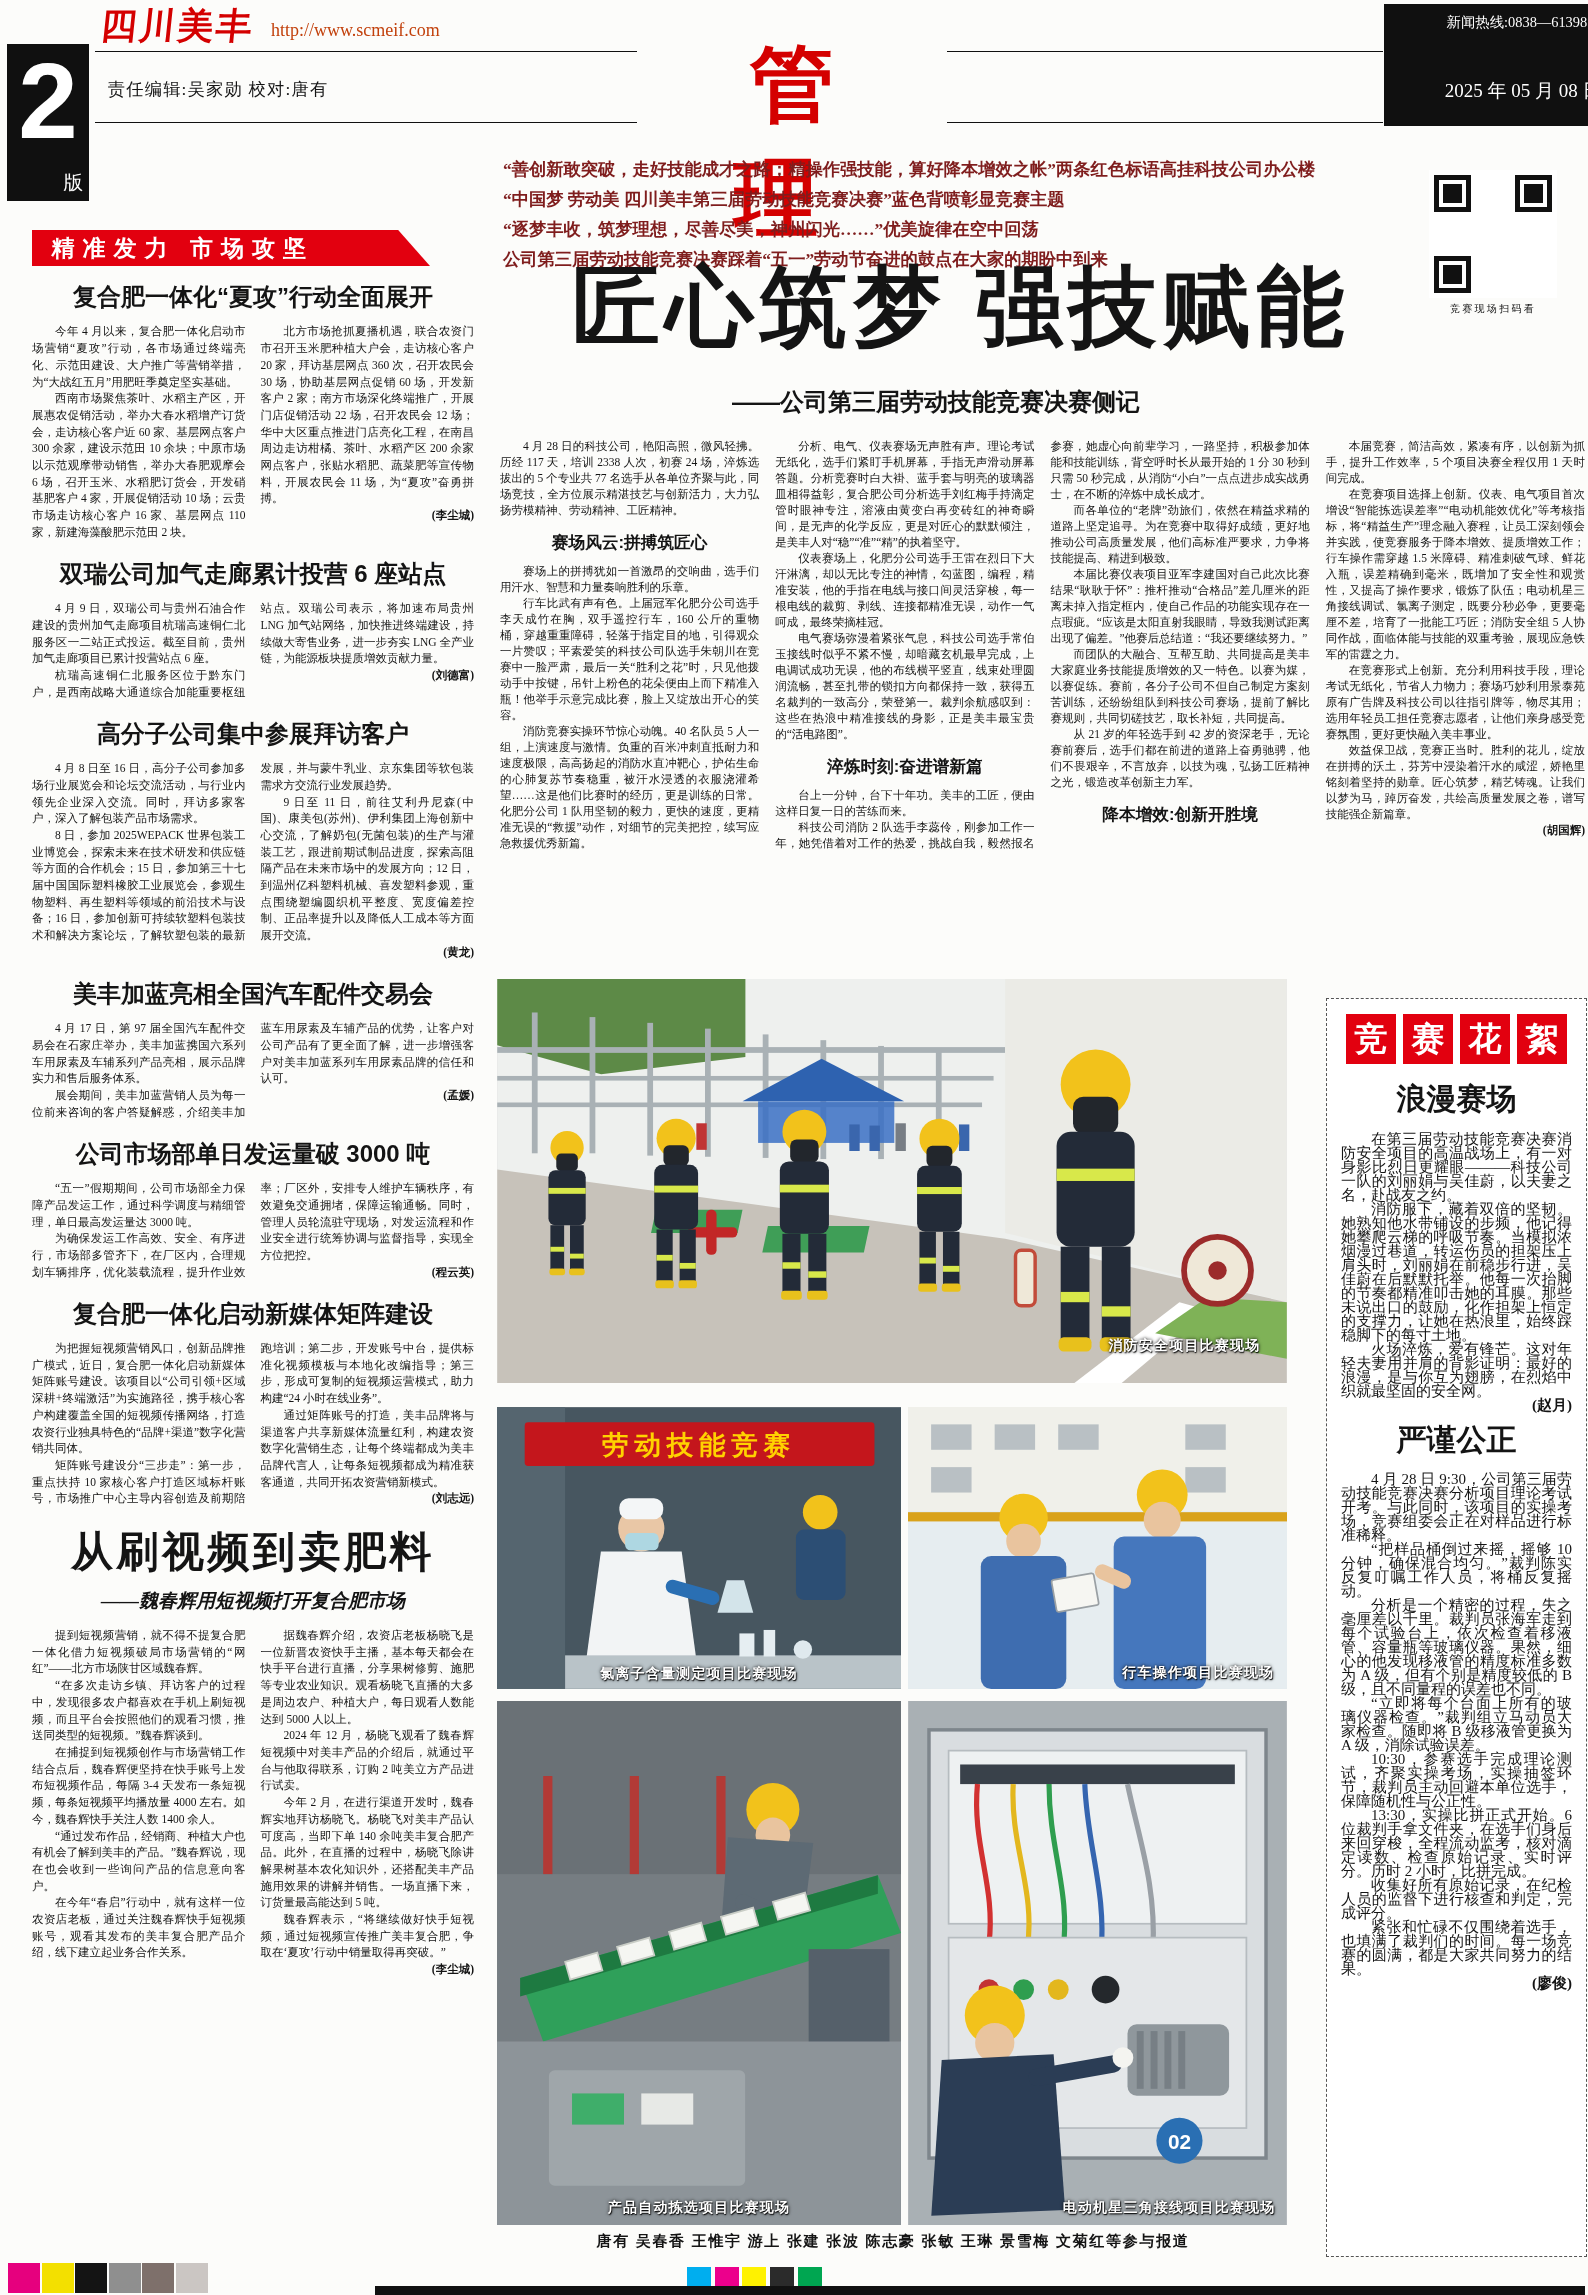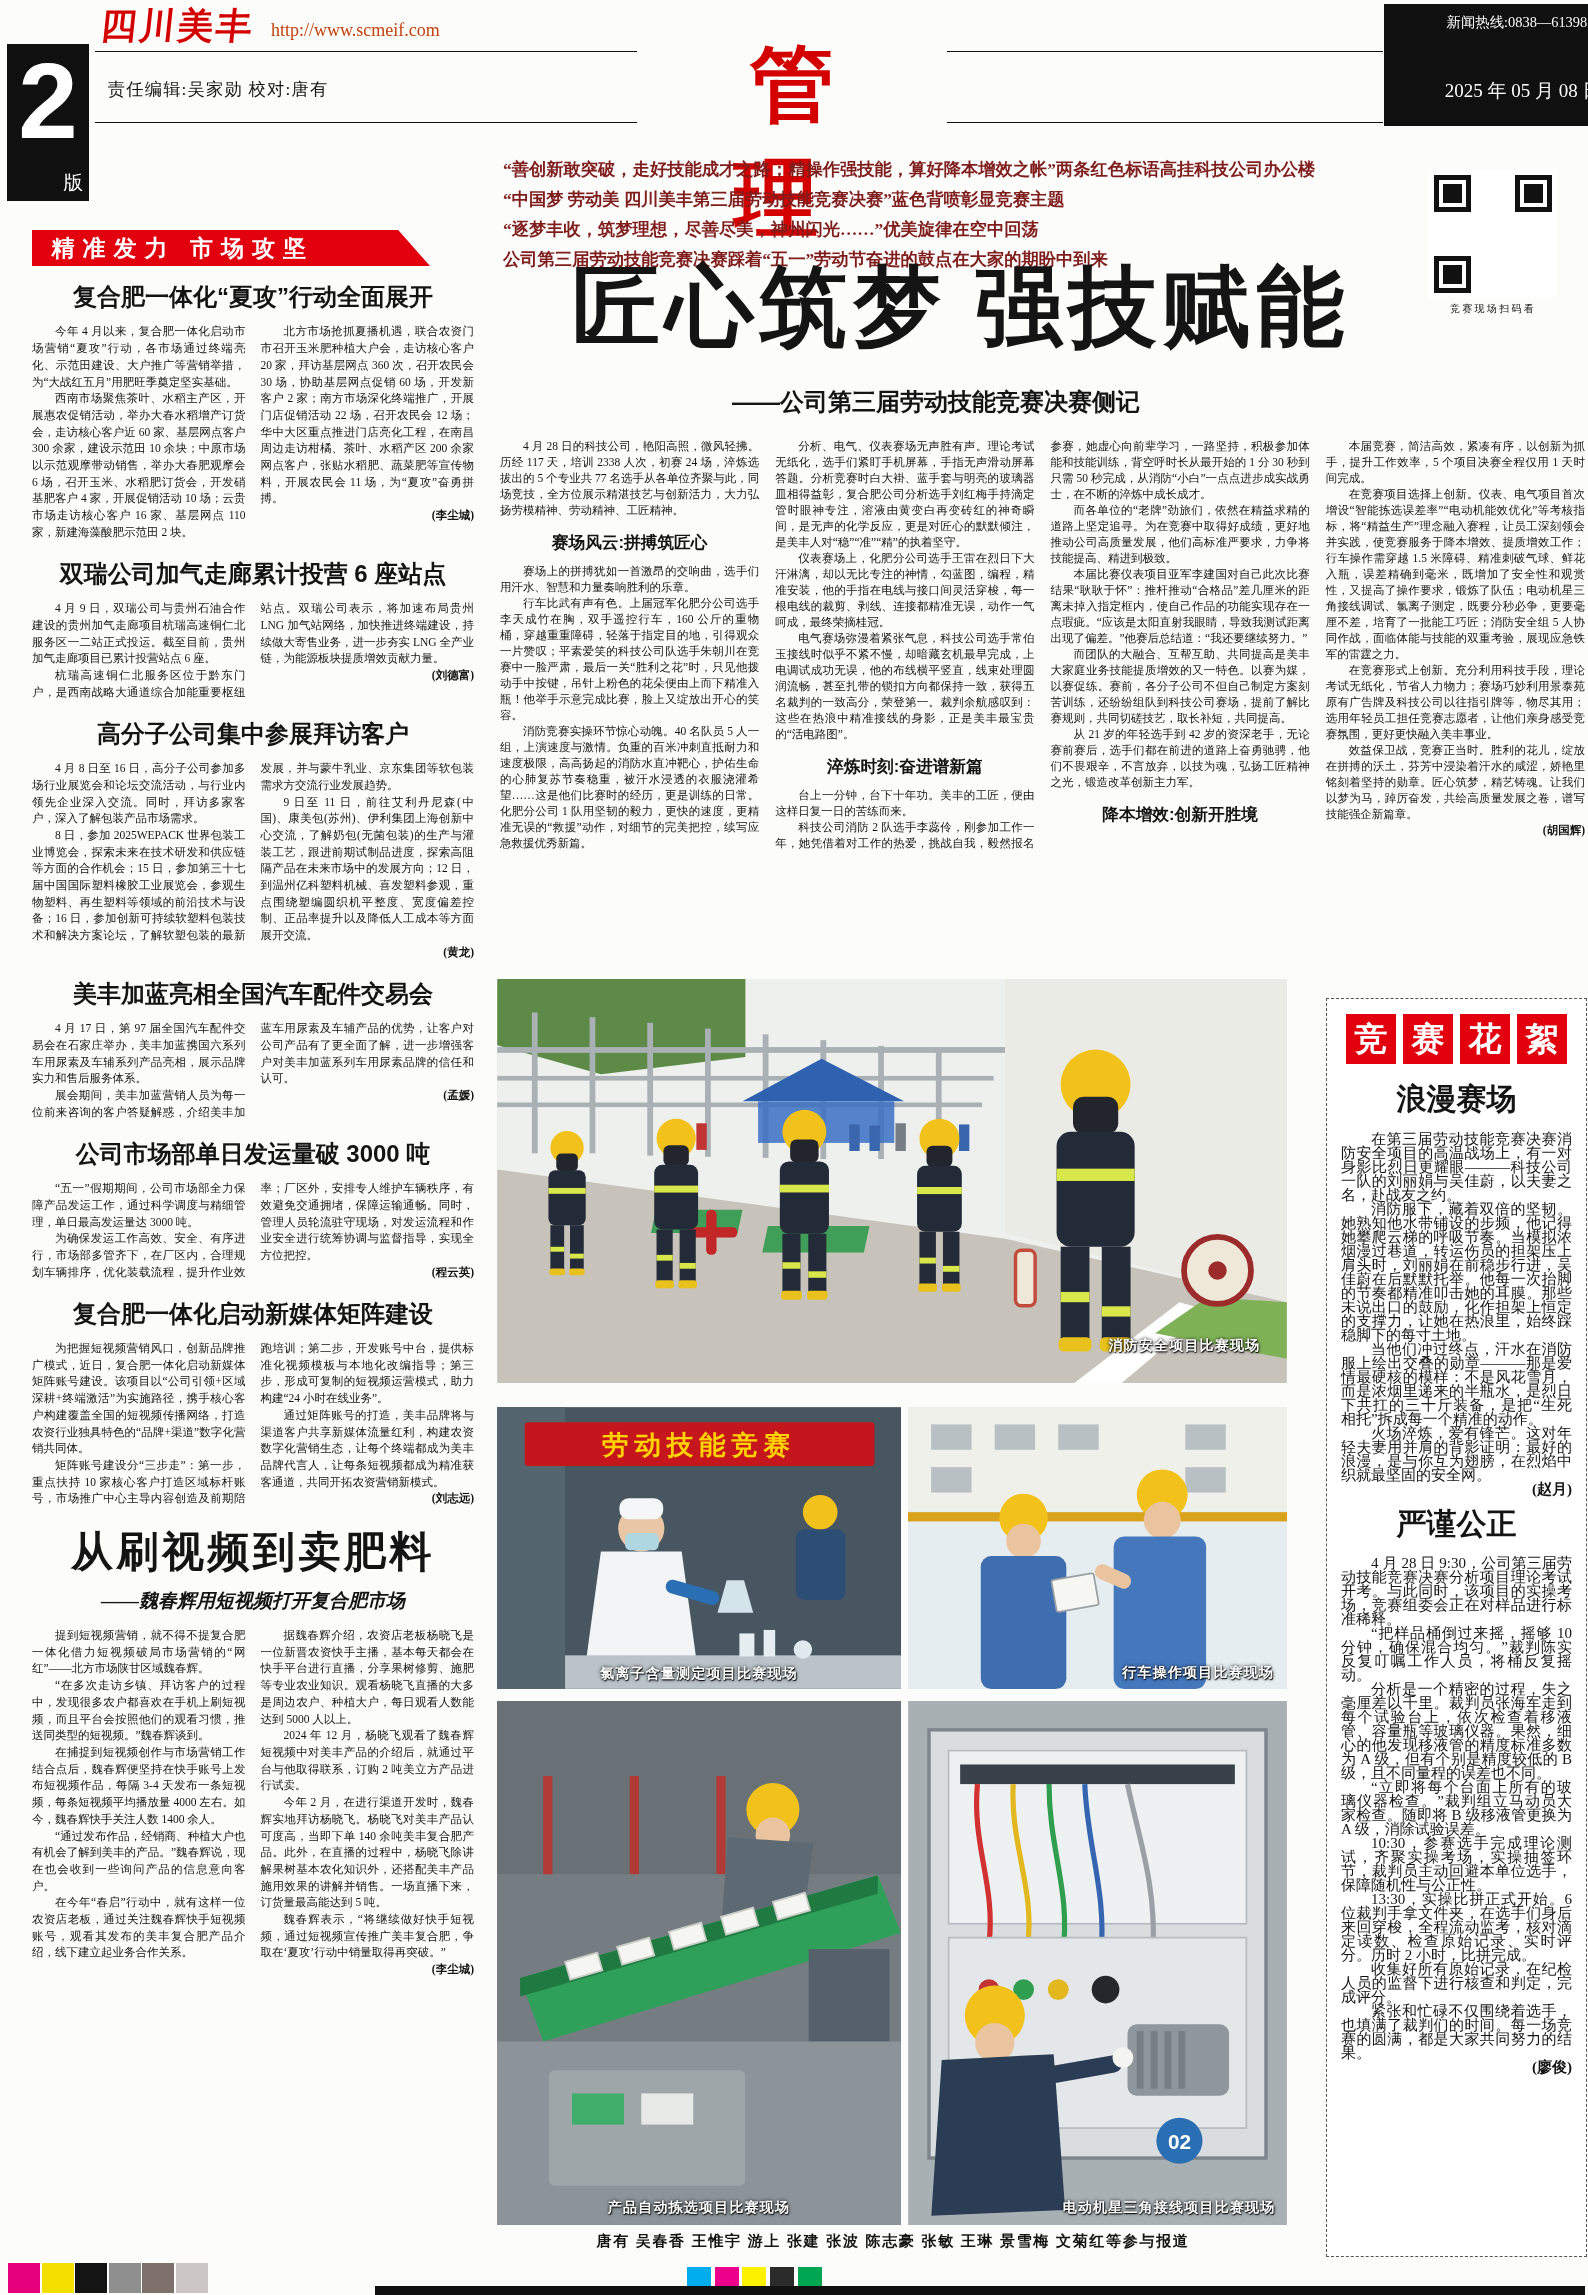--- a/index.html
+++ b/index.html
@@ -402,21 +402,20 @@
     <div class="sb-block">竞</div>
     <div class="sb-block">赛</div>
     <div class="sb-block">花</div>
     <div class="sb-block">絮</div>
   </div>
 
   <div class="sb-title">浪漫赛场</div>
   <div class="sb-body">
     <p>在第三届劳动技能竞赛决赛消防安全项目的高温战场上，有一对身影比烈日更耀眼———科技公司一队的刘丽娟与吴佳蔚，以夫妻之名，赴战友之约。</p>
     <p>消防服下，藏着双倍的坚韧。她熟知他水带铺设的步频，他记得她攀爬云梯的呼吸节奏。当模拟浓烟漫过巷道，转运伤员的担架压上肩头时，刘丽娟在前稳步行进，吴佳蔚在后默默托举。他每一次抬脚的节奏都精准叩击她的耳膜。那些未说出口的鼓励，化作担架上恒定的支撑力，让她在热浪里，始终踩稳脚下的每寸土地。</p>
-    <p>当他们冲过终点，汗水在消防服上绘出交叠的勋章———那是爱情最硬核的模样：不是风花雪月，而是浓烟里递来的半瓶水，是烈日下共扛的三十斤装备，是把“生死相托”拆成每一个精准的动作。</p>
     <p>火场淬炼，爱有锋芒。这对年轻夫妻用并肩的背影证明：最好的浪漫，是与你互为翅膀，在烈焰中织就最坚固的安全网。</p>
     <span class="byline">(赵月)</span>
   </div>
 
   <div class="sb-title">严谨公正</div>
   <div class="sb-body">
     <p>4 月 28 日 9:30，公司第三届劳动技能竞赛决赛分析项目理论考试开考。与此同时，该项目的实操考场，竞赛组委会正在对样品进行标准稀释。</p>
     <p>“把样品桶倒过来摇，摇够 10 分钟，确保混合均匀。”裁判陈实反复叮嘱工作人员，将桶反复摇动。</p>
     <p>分析是一个精密的过程，失之毫厘差以千里。裁判员张海军走到每个试验台上，依次检查着移液管、容量瓶等玻璃仪器。果然，细心的他发现移液管的精度标准多数为 A 级，但有个别是精度较低的 B 级，且不同量程的误差也不同。</p>
     <p>“立即将每个台面上所有的玻璃仪器检查。”裁判组立马动员大家检查。随即将 B 级移液管更换为 A 级，消除试验误差。</p>

